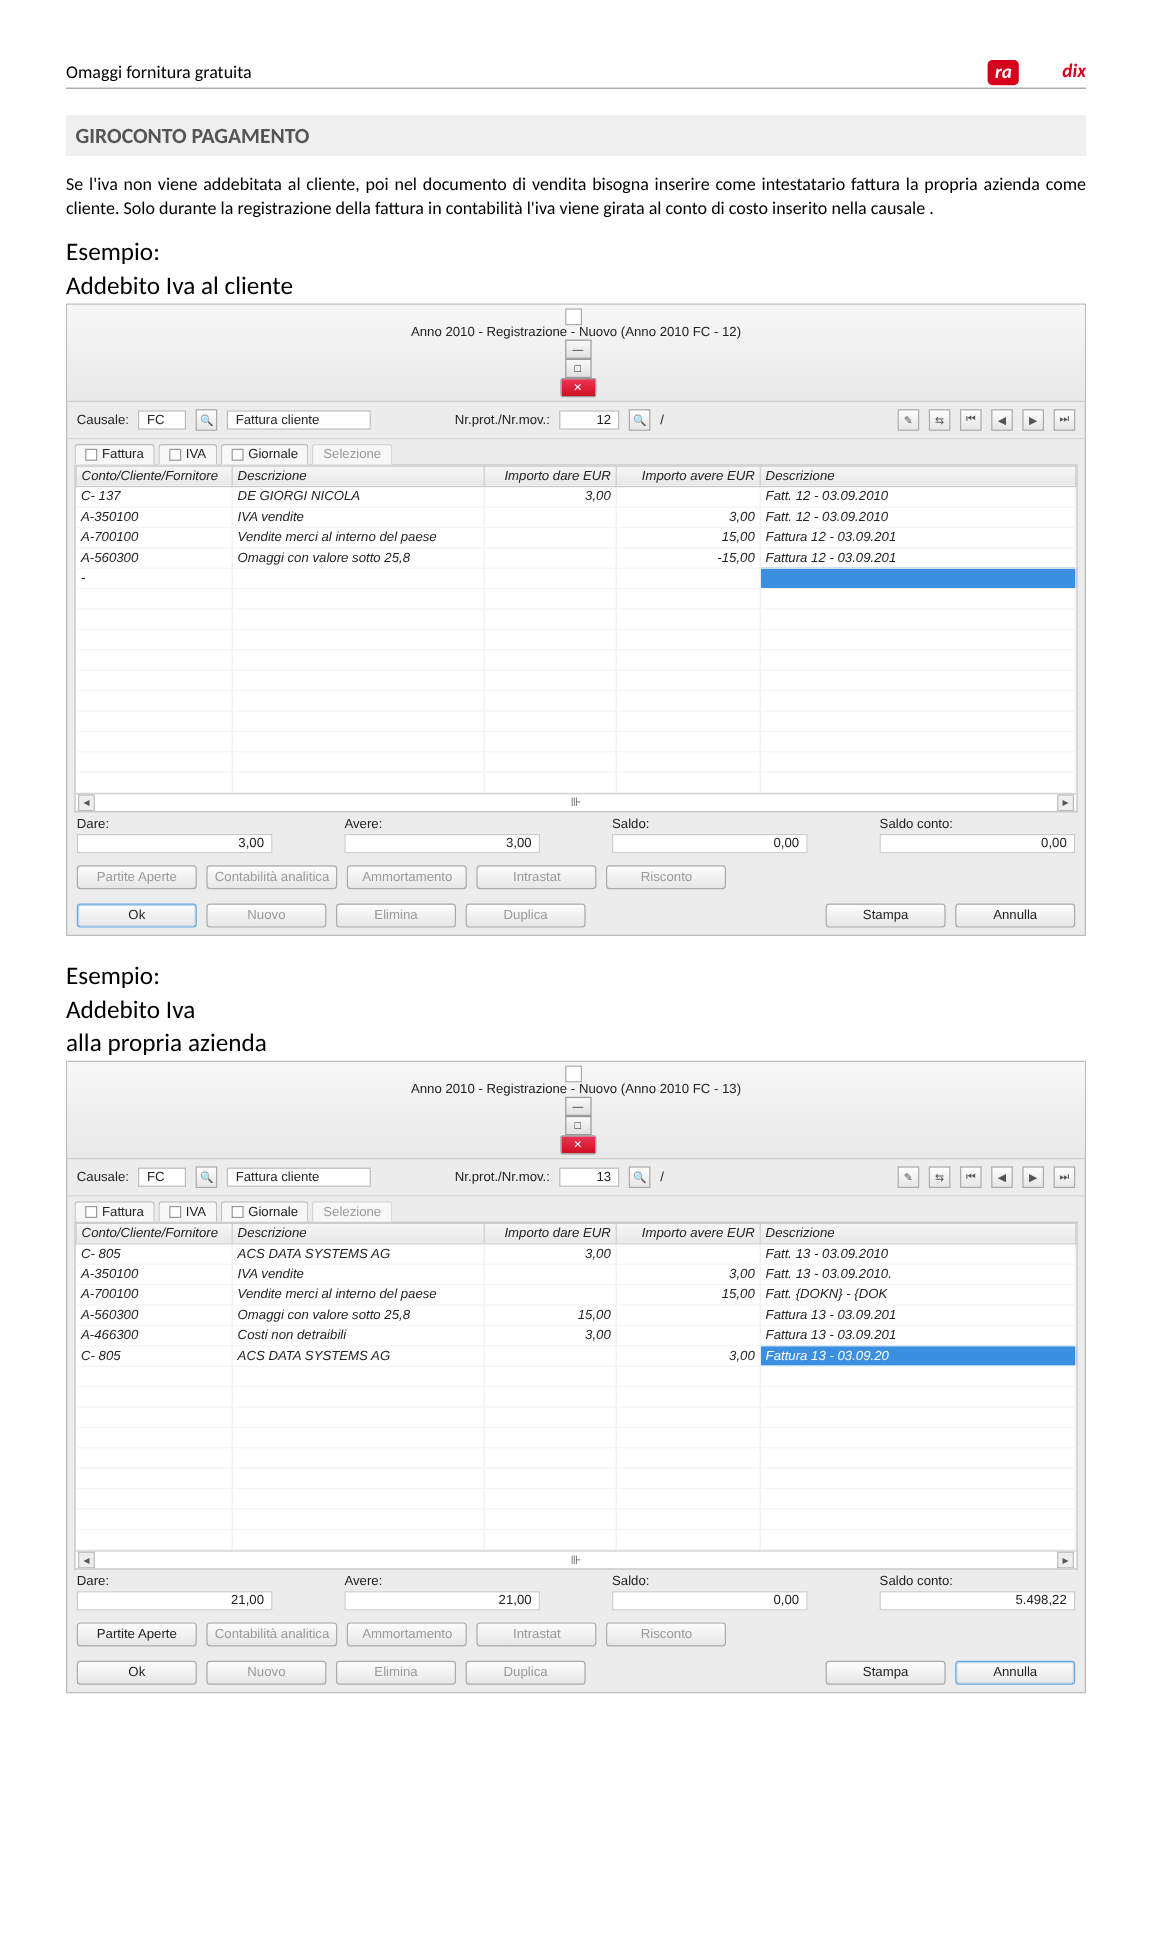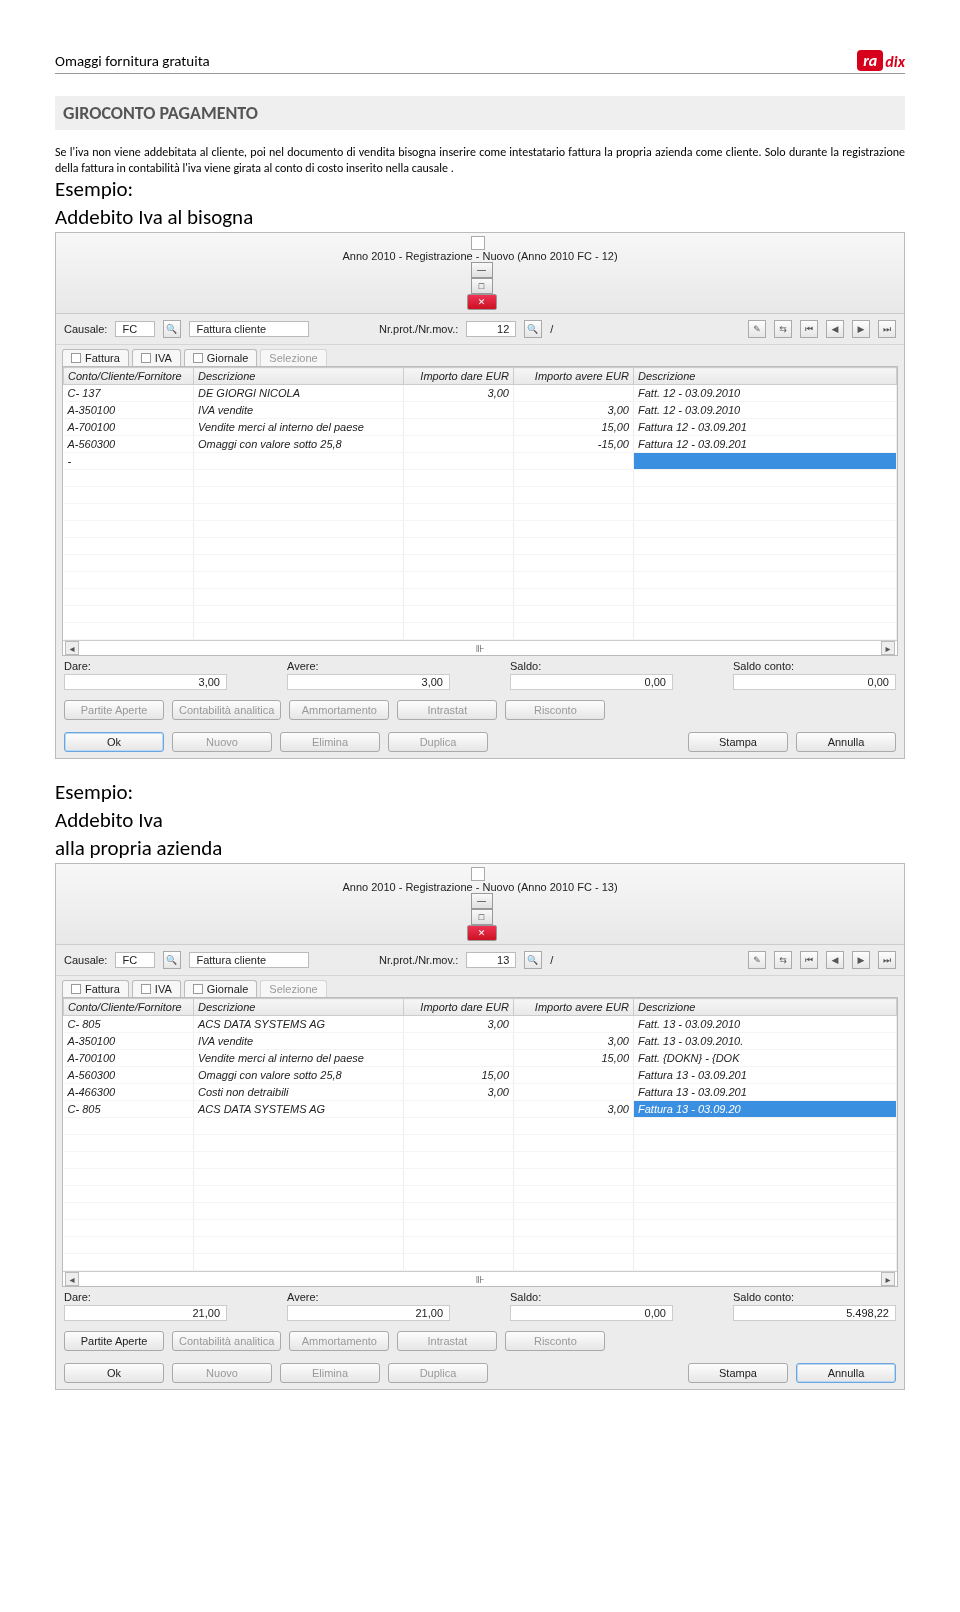--- a/index.html
+++ b/index.html
@@ -1,24 +1,24 @@
 <!DOCTYPE html>
 <html><head>
 <meta charset="utf-8">
 <style>
   * { box-sizing: border-box; margin: 0; padding: 0; }
   body { font-family: Calibri, Arial, sans-serif; width: 960px; margin: 0 auto; background: #fff; color: #000; font-size: 14px; }
   .page { padding: 50px 55px 30px 55px; }
   .header-row { display: flex; justify-content: space-between; align-items: center; border-bottom: 1px solid #999; padding-bottom: 2px; margin-bottom: 22px; }
   .header-left { font-size: 15px; }
-  .brand { display: flex; align-items: flex-end; gap: 2px; }
+  .brand { display: flex; align-items: flex-start; gap: 2px; }
   .brand-box { background: #d6001c; color: #fff; font-weight: bold; font-style: italic; padding: 1px 6px; border-radius: 4px; font-size: 16px; }
-  .brand-suffix { color: #d6001c; font-weight: bold; font-style: italic; font-size: 16px; }
+  .brand-suffix { color: #d6001c; font-weight: bold; font-style: italic; font-size: 16px; margin-left: 34px; }
   .section-title-bar { background: #efefef; padding: 6px 8px; font-size: 18px; font-weight: bold; color: #555; margin-bottom: 14px; }
-  .body-text { font-size: 12px; line-height: 1.35; text-align: justify; }
+  .body-text { font-size: 15px; line-height: 1.35; margin-bottom: 12px; text-align: justify; }
   .label-text { font-size: 21px; margin-bottom: 2px; }
   .win { border: 1px solid #bbb; background: #ececec; font-family: Tahoma, Arial, sans-serif; font-size: 11px; color: #222; margin-bottom: 20px; }
   .titlebar { display: flex; align-items: center; background: linear-gradient(#f7f7f7,#e8e8e8); border-bottom: 1px solid #ccc; padding: 3px 4px; flex-direction: column; }
   .tb-icon { width: 14px; height: 14px; background: #fff; border: 1px solid #aaa; margin-right: 4px; position: relative; }
   .tb-title { flex: 1; font-size: 11px; }
   .win-btn { height: 16px; width: 22px; border: 1px solid #999; background: linear-gradient(#f9f9f9,#e0e0e0); margin-left: 3px; display: flex; align-items: center; justify-content: center; font-size: 9px; }
   .win-btn.close { background: linear-gradient(#e35,#c12); color: #fff; width: 30px; border-radius: 2px; }
   .toolbar { display: flex; align-items: center; gap: 8px; padding: 6px 8px; border-bottom: 1px solid #d5d5d5; }
   .toolbar .lbl { font-size: 11px; }
   .toolbar .val { background: #fff; border: 1px solid #bbb; padding: 1px 6px; min-width: 30px; font-size: 11px; }
@@ -57,21 +57,21 @@
       <span class="brand-box">ra</span>
       <span class="brand-suffix">dix</span>
     </div>
   </div>
 
   <div class="section-title-bar">GIROCONTO PAGAMENTO</div>
 
   <p class="body-text">Se l'iva non viene addebitata al cliente, poi nel documento di vendita bisogna inserire come intestatario fattura la propria azienda come cliente. Solo durante la registrazione della fattura in contabilità l'iva viene girata al conto di costo inserito nella causale .</p>
 
   <div class="label-text">Esempio:</div>
-  <div class="label-text">Addebito Iva al bisogna</div>
+  <div class="label-text">Addebito Iva al cliente</div>
 
   <div class="win">
     <div class="titlebar">
       <span class="tb-icon"></span>
       <span class="tb-title">Anno 2010 - Registrazione - Nuovo (Anno 2010  FC - 12)</span>
       <span class="win-btn">—</span>
       <span class="win-btn">□</span>
       <span class="win-btn close">✕</span>
     </div>
     <div class="toolbar">

